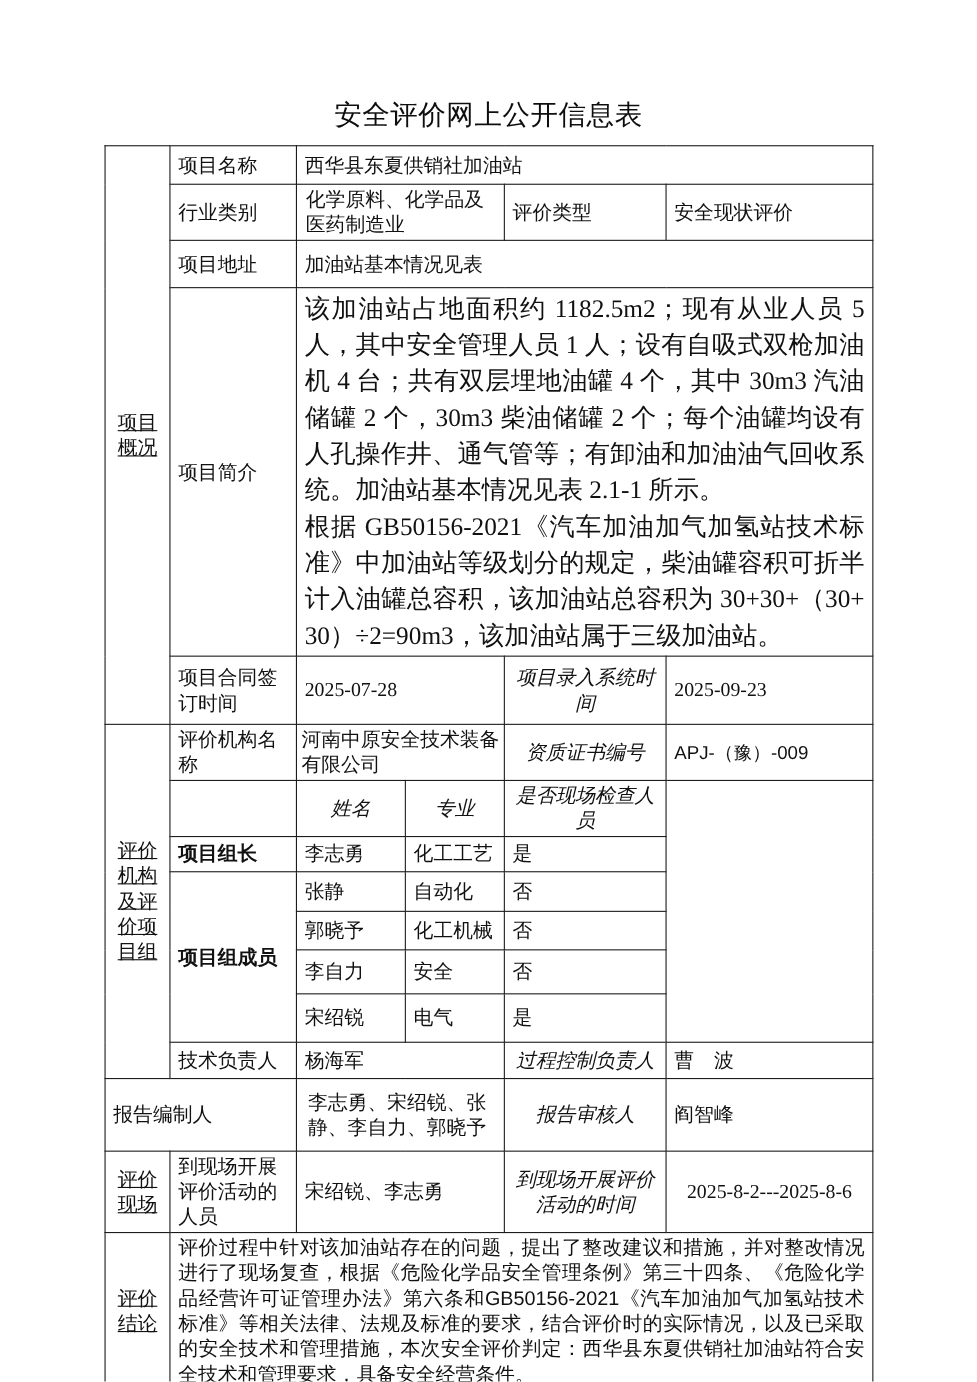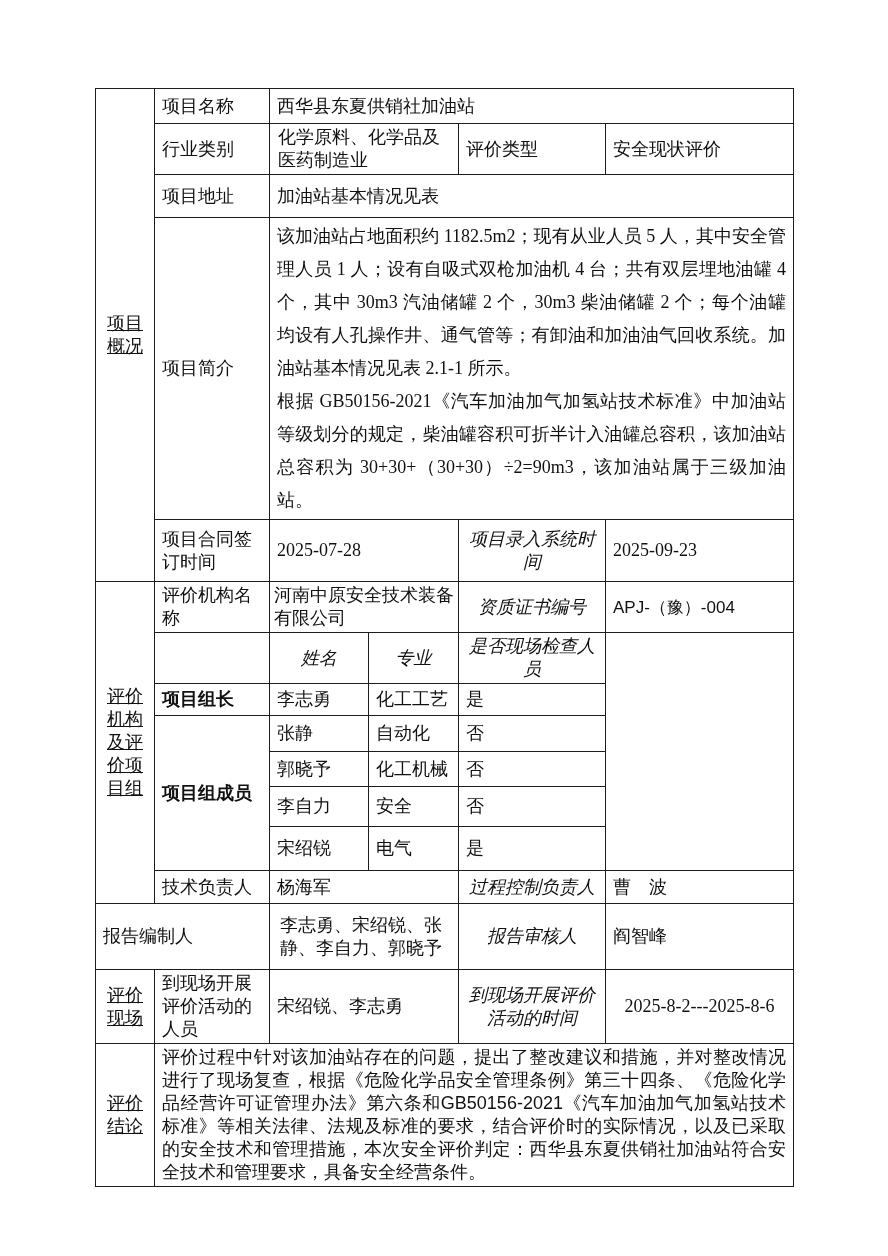--- a/index.html
+++ b/index.html
@@ -23,34 +23,35 @@
   }
   td.seca{ text-align:center;padding:2px 10px;line-height:27px;text-decoration:underline; }
   td.lab{ text-align:left; }
   td.lab-c{ text-align:center;padding:2px 4px;font-style:italic; }
   td.val-l{ text-align:left;padding-left:10px; }
   td.val-c{ text-align:left; }
   td.bold{ font-weight:700; }
   td.intro{
     vertical-align:top;padding:5px 9px;text-align:justify;
   }
-  td.intro p{ margin:0;line-height:33px;font-size:18px; }
+  td.intro p{ margin:0;line-height:33px;font-size:23px; }
   td.date-top{
     vertical-align:top;text-align:center;padding-top:5px;font-size:17px;
   }
   td.concl{
     vertical-align:top;padding:9px 10px;text-align:justify;
     font-size:16.5px;line-height:19px;
   }
   .sans{ font-family:"Liberation Sans","DejaVu Sans",sans-serif; }
 </style>
 </head>
 <body>
 
 <div class="sheet">
+  <h1 class="doc-title">安全评价网上公开信息表</h1>
 
   <table class="doc">
     <colgroup>
       <col style="width:59px">
         <col style="width:115px">
         <col style="width:99px">
       <col style="width:90px">
         <col style="width:147px">
         <col style="width:188px">
     </colgroup>
@@ -87,21 +88,21 @@
       <td class="val-c" colspan="2">2025-07-28</td>
       <td class="lab-c">项目录入系统时间</td>
       <td class="val-c">2025-09-23</td>
     </tr>
 
     <tr style="height:47px">
       <td class="seca" rowspan="8">评价机构及评价项目组</td>
       <td class="lab">评价机构名称</td>
       <td class="val-c" colspan="2" style="padding:2px 4px">河南中原安全技术装备有限公司</td>
       <td class="lab-c">资质证书编号</td>
-      <td class="val-c sans" style="font-size:17px">APJ-（豫）-004</td>
+      <td class="val-c sans" style="font-size:17px">APJ-（豫）-009</td>
     </tr>
 
     <tr style="height:48px">
       <td></td>
       <td class="lab-c">姓名</td>
       <td class="lab-c">专业</td>
       <td class="lab-c">是否现场检查人员</td>
       <td rowspan="6"></td>
     </tr>
 

